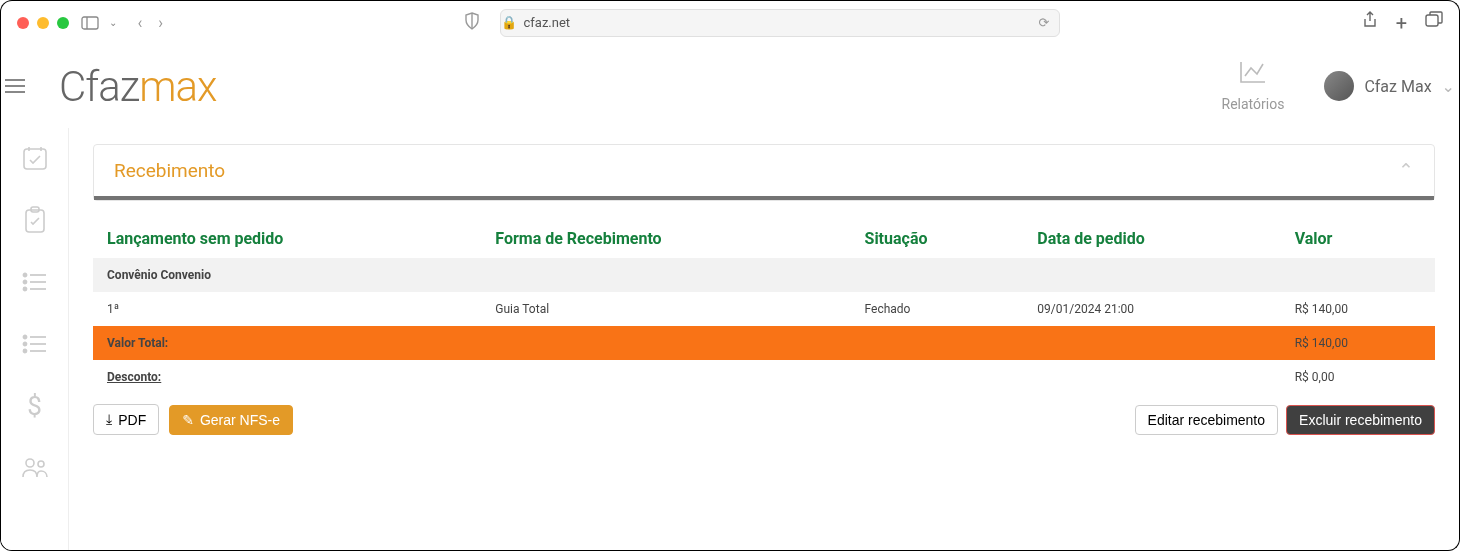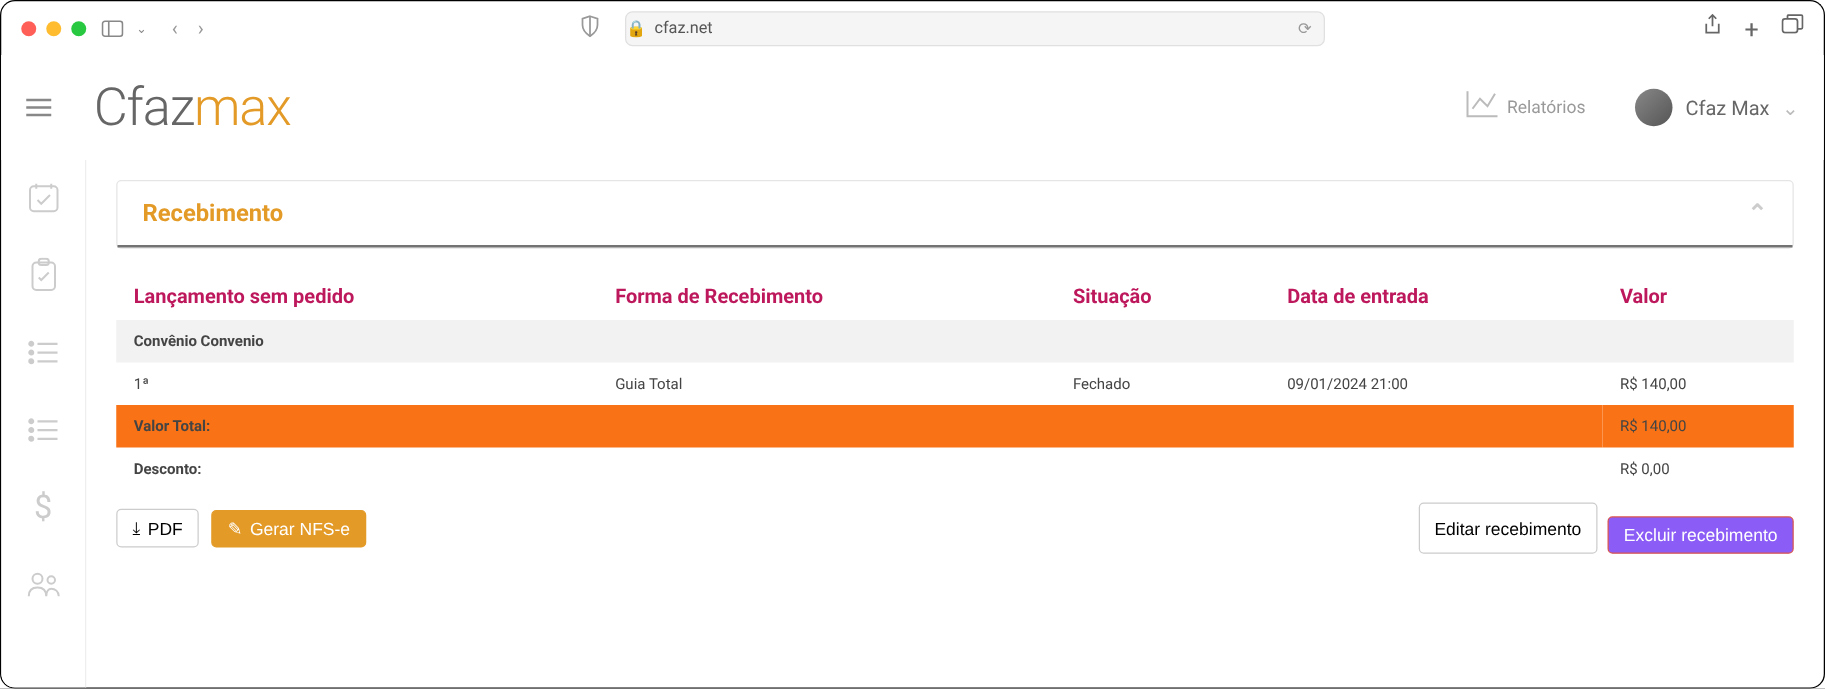--- a/index.html
+++ b/index.html
@@ -57,30 +57,30 @@
     
     .topbar {
       position: absolute;
       top: 44px;
       left: 1px;
       right: 1px;
       height: 84px;
       background: #fff;
       display: flex;
       align-items: center;
-      padding: 0 20px;
+      padding: 0 4px;
       z-index: 5;
     }
     .hamburger { width: 24px; color: #888; margin-right: 30px; display: flex; flex-direction: column; gap: 4px; cursor: pointer; }
     .hamburger span { height: 2px; background: #888; width: 20px; }
     .logo { font-size: 42px; font-weight: 300; letter-spacing: -1px; }
     .logo .p1 { color: #666; }
     .logo .p2 { color: #e39a27; }
     .topbar-nav { margin-left: auto; display: flex; gap: 60px; align-items: center; margin-right: 40px; }
-    .topnav-item { display: flex; flex-direction: row; align-items: center; gap: 6px; color: #999; font-size: 14px; cursor: pointer; }
+    .topnav-item { display: flex; flex-direction: column; align-items: center; gap: 6px; color: #999; font-size: 14px; cursor: pointer; }
     .topnav-item.active .ticon { color: #e39a27; }
     .ticon { font-size: 26px; color: #bbb; }
     .user-menu { display: flex; align-items: center; gap: 10px; color: #666; font-size: 16px; cursor: pointer; }
     .avatar { width: 30px; height: 30px; border-radius: 50%; background: linear-gradient(135deg, #888, #555); }
     
     .sidebar {
       width: 68px;
       background: #fff;
       border-right: 1px solid #eee;
       padding-top: 100px;
@@ -97,42 +97,42 @@
       overflow: hidden;
     }
     .panel {
       border: 1px solid #e5e5e5;
       border-radius: 4px;
       margin-bottom: 18px;
     }
     .panel-header {
       padding: 14px 20px;
       font-size: 19px;
-      font-weight: 700;
+      font-weight: 400;
       color: #e39a27;
-      border-bottom: 2px solid #737373;
+      border-bottom: 4px solid #737373;
       display: flex;
       align-items: center;
       cursor: pointer;
       text-align: center;
     }
     .chevron-up { margin-left: auto; color: #ccc; }
     
     .tbl { width: 100%; border-collapse: collapse; margin-top: 6px; }
-    .tbl th { text-align: left; padding: 10px 14px; font-size: 16px; font-weight: 700; color: #be185d; }
+    .tbl th { text-align: left; padding: 10px 14px; font-size: 16px; font-weight: 700; color: #15803d; }
     .tbl td { padding: 10px 14px; font-size: 12px; color: #444; }
     .row-grey { background: #f2f2f2; font-weight: 700; color: #333; }
     .row-grey td { font-weight: 700; }
     .summary-row { background: #f97316; }
     .summary-row td { font-weight: 700; }
     
     .actions { display: flex; gap: 10px; align-items: center; margin-top: 10px; }
     .btn { padding: 6px 12px; border-radius: 4px; font-size: 14px; border: 1px solid #ccc; background: #fff; cursor: pointer; display: inline-flex; align-items: center; gap: 6px; }
     .btn-orange { background: #e39a27; color: #fff; border-color: #e39a27; }
-    .btn-red { background: #8b5cf6; color: #fff; border-color: #d9534f; margin-top: 11px; }
+    .btn-red { background: #404040; color: #fff; border-color: #d9534f; }
     .actions-right { margin-left: auto; display: flex; gap: 8px; justify-content: flex-end; }
   </style>
 </head>
 <body>
 
 <div class="browser-chrome">
   <div class="traffic-lights">
     <div class="traffic-light tl-red"></div>
     <div class="traffic-light tl-yellow"></div>
     <div class="traffic-light tl-green"></div>
@@ -255,41 +255,41 @@
         <span class="chevron-up">⌃</span>
       </div>
     </div>
 
     <table class="tbl">
       <thead>
         <tr>
           <th>Lançamento sem pedido</th>
           <th>Forma de Recebimento</th>
           <th>Situação</th>
-          <th>Data de entrada</th>
+          <th>Data de pedido</th>
           <th>Valor</th>
         </tr>
       </thead>
       <tbody>
         <tr class="row-grey">
           <td colspan="5">Convênio Convenio</td>
         </tr>
         <tr>
           <td>1ª</td>
           <td>Guia Total</td>
           <td>Fechado</td>
           <td>09/01/2024 21:00</td>
           <td>R$ 140,00</td>
         </tr>
         <tr class="summary-row">
           <td colspan="4">Valor Total:</td>
           <td style="font-weight:400;">R$ 140,00</td>
         </tr>
         <tr>
-          <td colspan="4" style="font-weight:700;">Desconto:</td>
+          <td colspan="4" style="font-weight:700;text-decoration:underline;">Desconto:</td>
           <td>R$ 0,00</td>
         </tr>
       </tbody>
     </table>
 
     <div class="actions">
       <button class="btn">
         <span>⤓</span>
         <span>PDF</span>
       </button>

